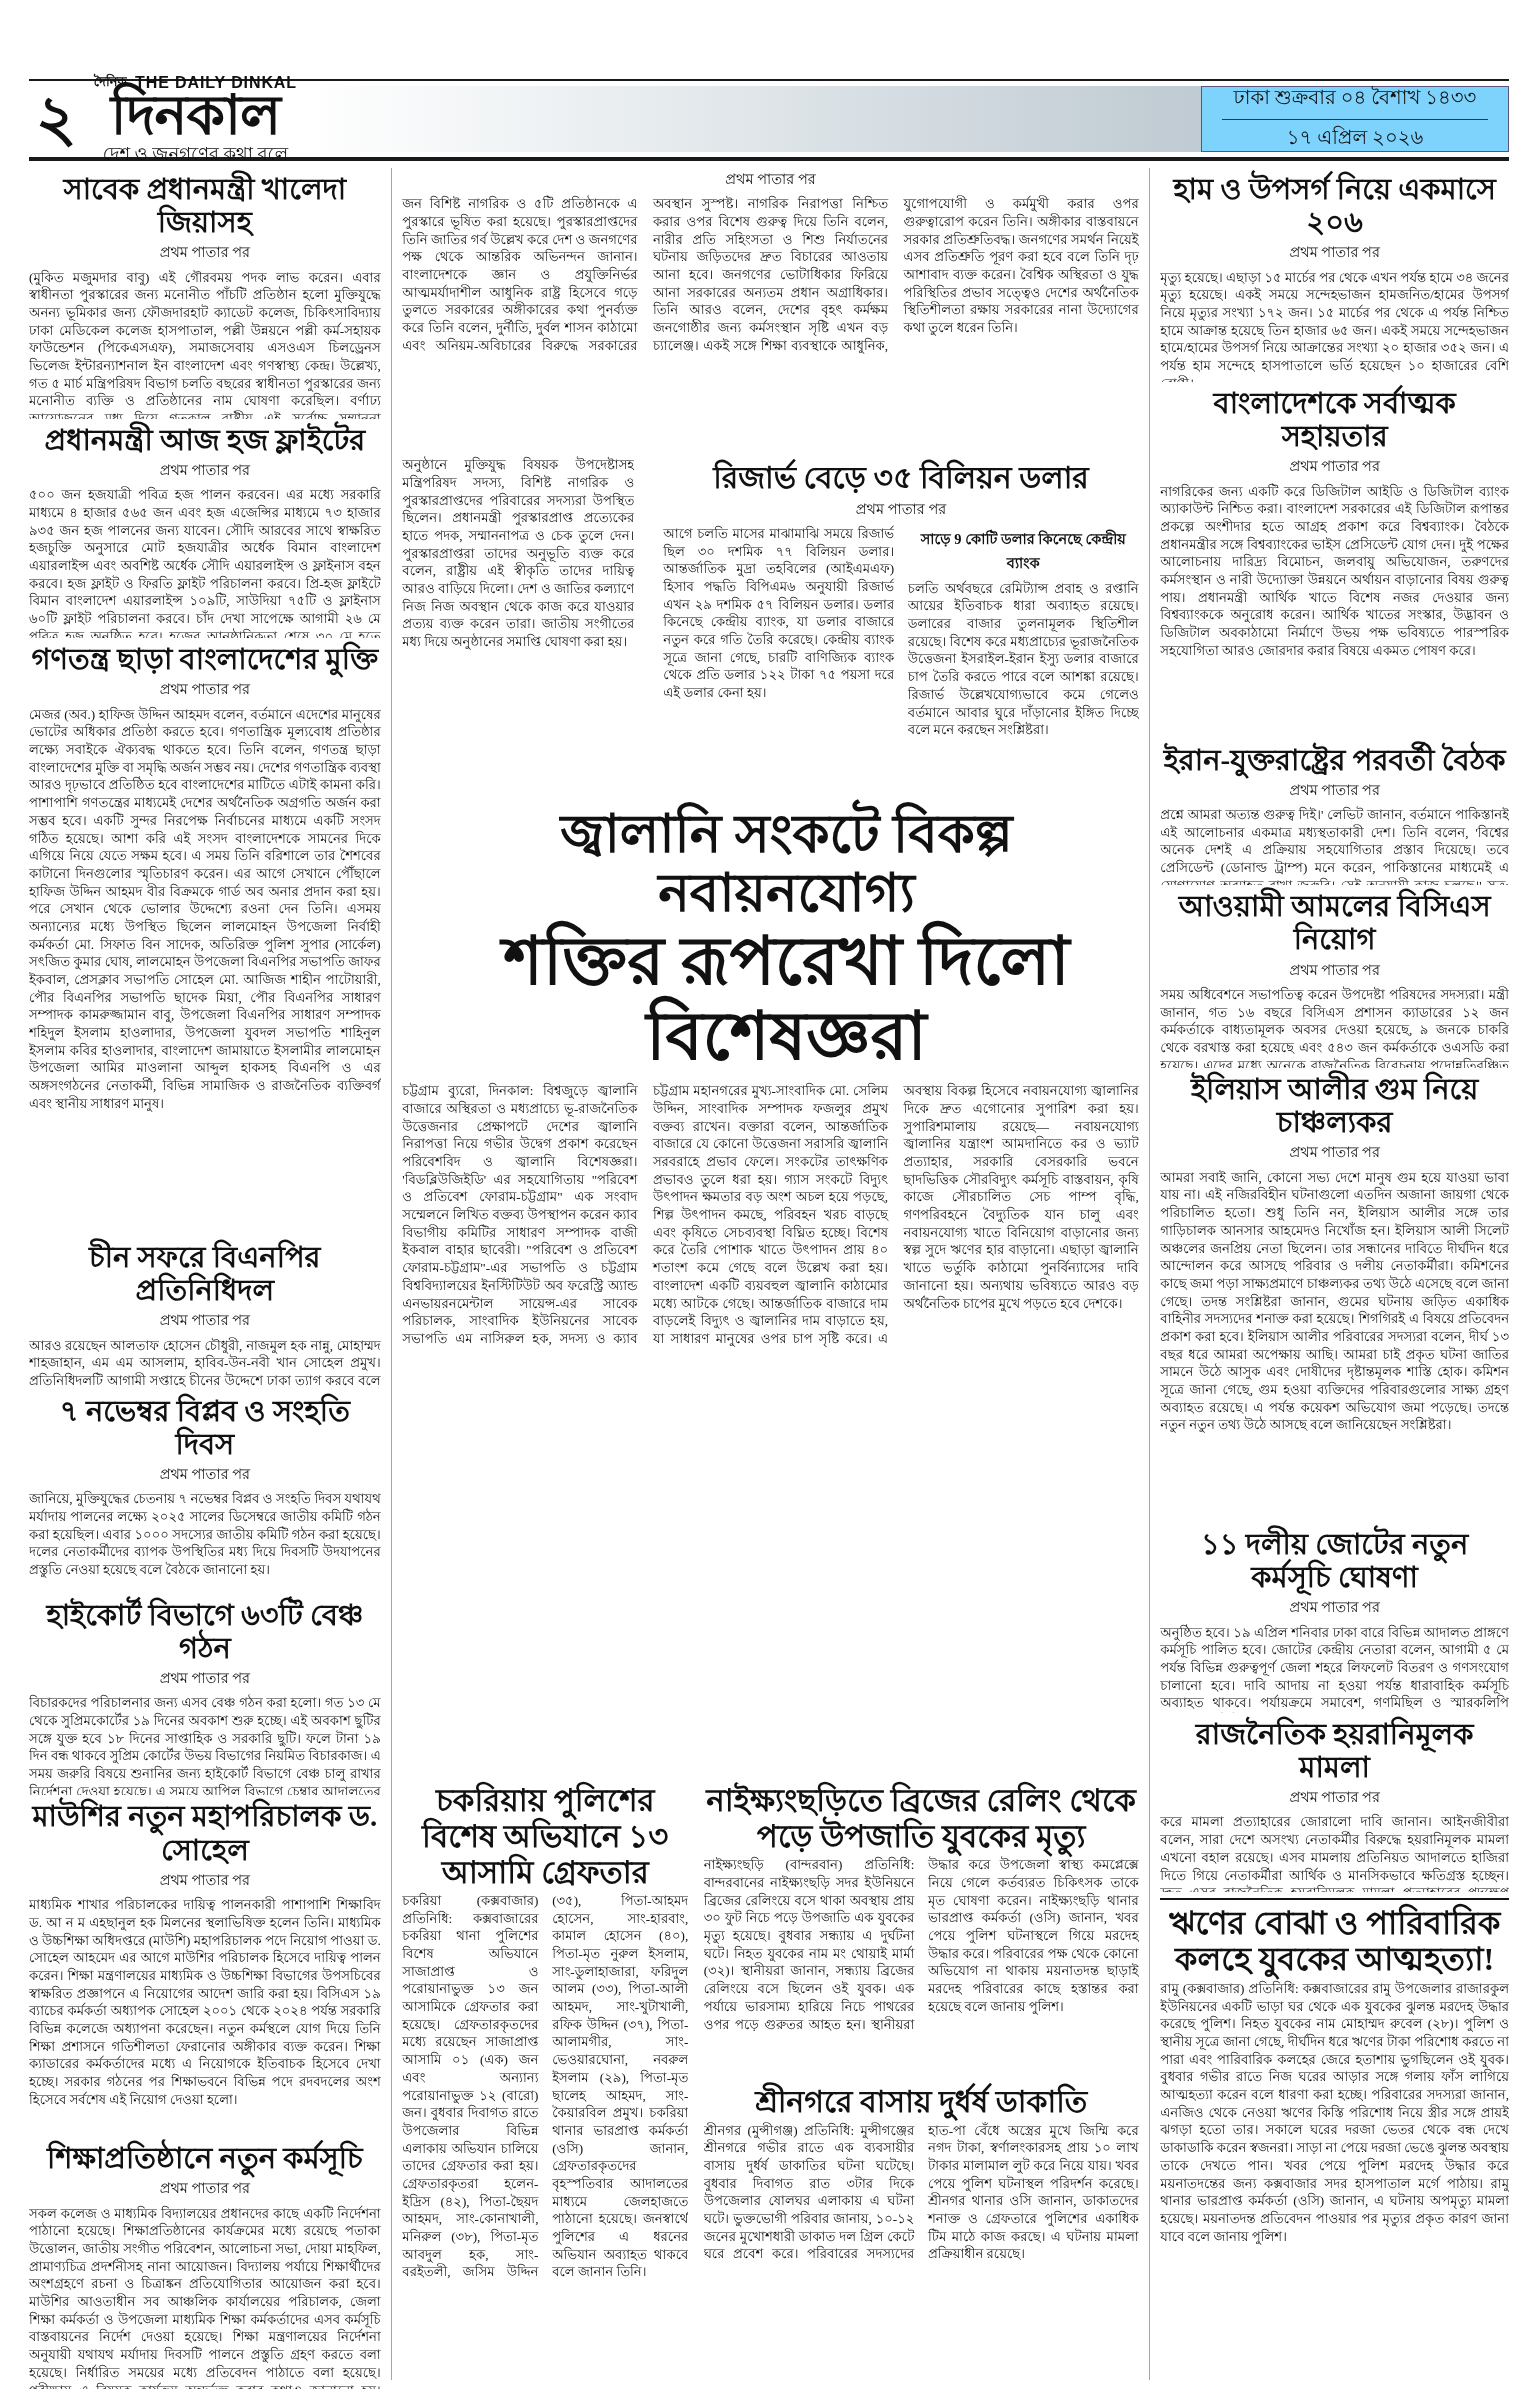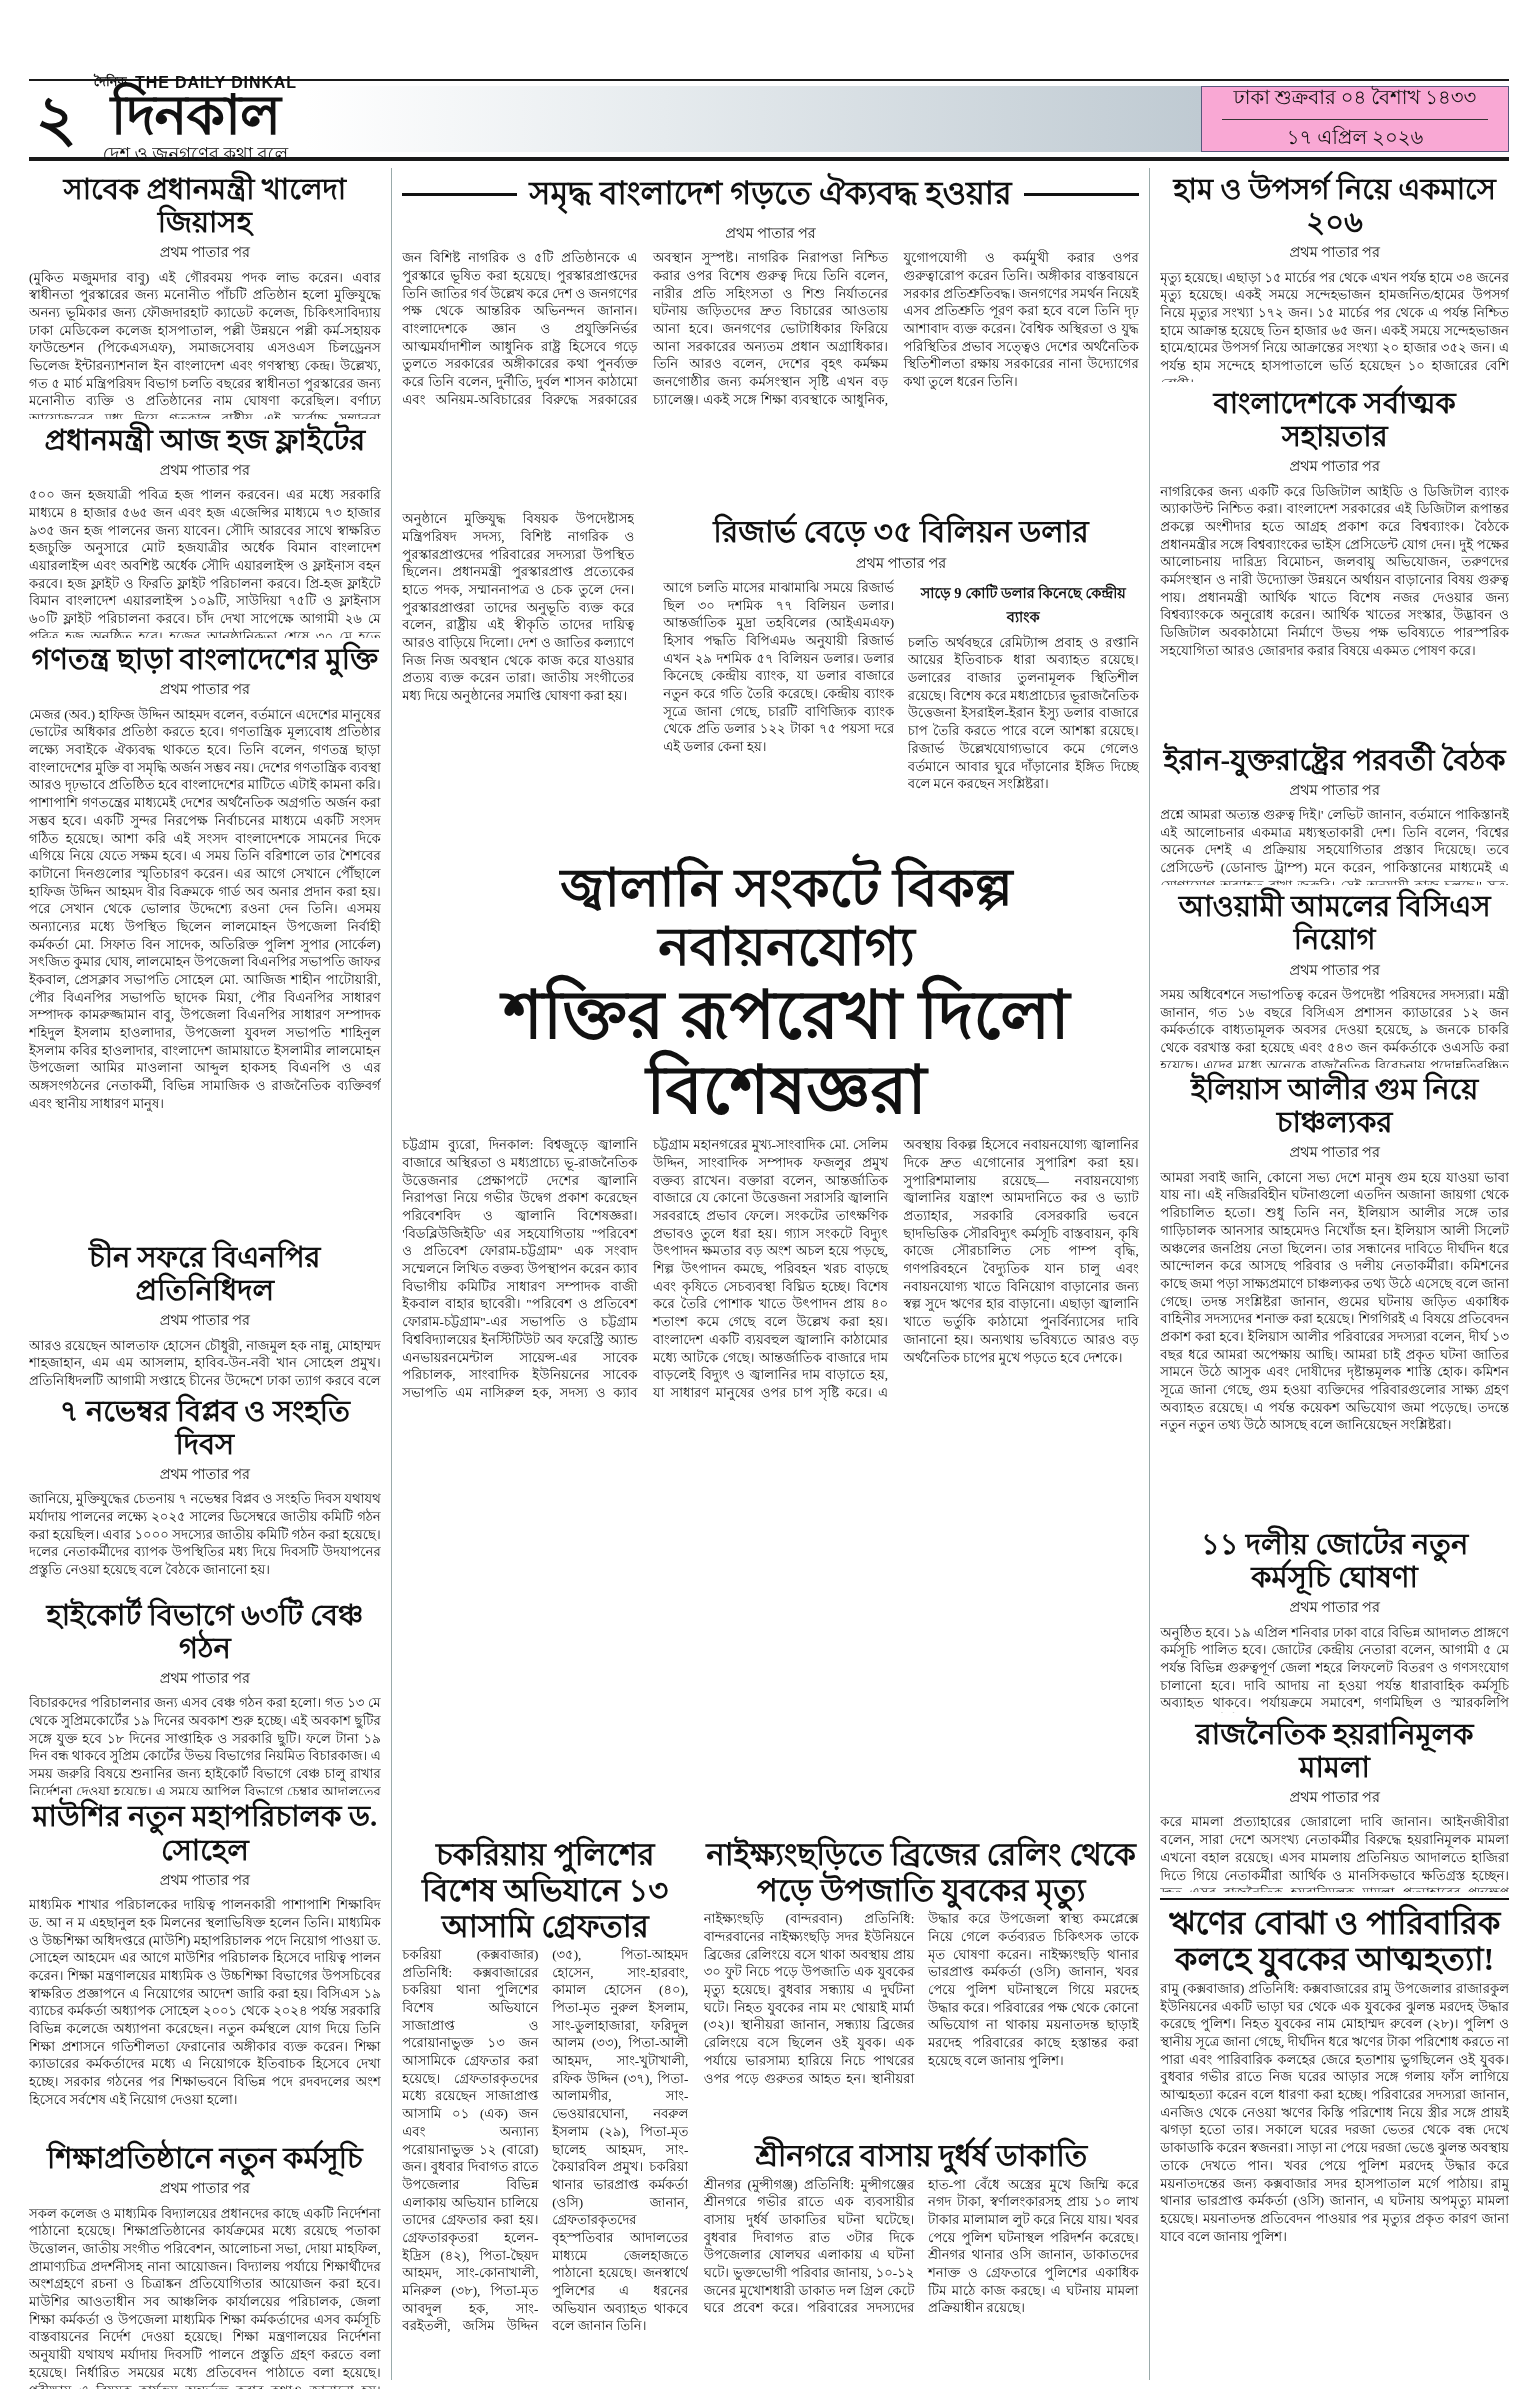--- a/index.html
+++ b/index.html
@@ -23,21 +23,21 @@
   .mast-left{ display:flex; align-items:center; gap:12px; padding:1.7px 8.5px 1.7px 1.7px; background:#fff; flex:0 0 auto;}
   .pagenum{ font-size:63px; font-weight:bold; line-height:1; padding:0 5.1px; }
   .logo-block{ display:flex; flex-direction:column; align-items:center; line-height:1; }
   .logo-top{ display:flex; align-items:flex-start; gap:8.5px; }
   .logo-dainik{ font-size:13px; font-weight:bold; }
   .logo-en{ font-size:16px; font-weight:bold; letter-spacing:0.9px; font-family:"Liberation Sans",sans-serif; }
   .logo-main{ font-size:55px; font-weight:900; letter-spacing:-0.9px; margin-top:-3.4px; }
   .logo-tag{ font-size:18px; margin-top:1.7px; }
   .mast-bar{ flex:1 1 auto; margin:5.1px 0; background:linear-gradient(90deg,#ffffff 0%,#e6ebee 40%,#bfcad2 100%); }
   .date-box{
-    flex:0 0 308px; margin:5.1px 0; border:1.7px solid #56567c; background:#f9a8d4;
+    flex:0 0 308px; margin:5.1px 0; border:1.7px solid #56567c; background:#7dd3fc;
     display:flex; flex-direction:column; justify-content:center; align-items:center;
     font-size:19.7px; gap:3.4px;
   }
   .date-box .d1{ border-bottom:0.9px solid #333; padding:0 12px 3.4px; }
 
   
   .columns{ display:flex; gap:0; margin-top:6.8px; height:2212px; }
   .col-left { flex:0 0 362px; padding-right:10.3px; }
   .col-mid  { flex:1 1 auto; padding:0 10.3px; border-left:0.9px solid #9aa; border-right:0.9px solid #9aa; }
   .col-right{ flex:0 0 359px; padding-left:10.3px; }
@@ -142,25 +142,20 @@
       <article>
         <h2 class="headline">শিক্ষাপ্রতিষ্ঠানে নতুন কর্মসূচি</h2>
         <div class="kicker">প্রথম পাতার পর</div>
         <div class="body" style="height:340px">সকল কলেজ ও মাধ্যমিক বিদ্যালয়ের প্রধানদের কাছে একটি নির্দেশনা পাঠানো হয়েছে। শিক্ষাপ্রতিষ্ঠানের কার্যক্রমের মধ্যে রয়েছে পতাকা উত্তোলন, জাতীয় সংগীত পরিবেশন, আলোচনা সভা, দোয়া মাহফিল, প্রামাণ্যচিত্র প্রদর্শনীসহ নানা আয়োজন। বিদ্যালয় পর্যায়ে শিক্ষার্থীদের অংশগ্রহণে রচনা ও চিত্রাঙ্কন প্রতিযোগিতার আয়োজন করা হবে। মাউশির আওতাধীন সব আঞ্চলিক কার্যালয়ের পরিচালক, জেলা শিক্ষা কর্মকর্তা ও উপজেলা মাধ্যমিক শিক্ষা কর্মকর্তাদের এসব কর্মসূচি বাস্তবায়নের নির্দেশ দেওয়া হয়েছে। শিক্ষা মন্ত্রণালয়ের নির্দেশনা অনুযায়ী যথাযথ মর্যাদায় দিবসটি পালনে প্রস্তুতি গ্রহণ করতে বলা হয়েছে। নির্ধারিত সময়ের মধ্যে প্রতিবেদন পাঠাতে বলা হয়েছে। পরীক্ষায় এ বিষয়ক কার্যক্রম অন্তর্ভুক্ত করার কথাও জানানো হয়। মোটিভেশনাল কার্যক্রম গ্রহণ করার জন্য বিশ্ববিদ্যালয়গুলোর প্রতি আহ্বান জানানো হয়েছে।</div>
       </article>
     </section>
 
     <section class="col-mid">
 
       <article>
-        <div class="flanked">
-          <span class="hrule"></span>
-          <span class="ht">সমৃদ্ধ বাংলাদেশ গড়তে ঐক্যবদ্ধ হওয়ার</span>
-          <span class="hrule"></span>
-        </div>
         <div class="kicker">প্রথম পাতার পর</div>
         <div class="body cols3" style="height:256px">জন বিশিষ্ট নাগরিক ও ৫টি প্রতিষ্ঠানকে এ পুরস্কারে ভূষিত করা হয়েছে। পুরস্কারপ্রাপ্তদের তিনি জাতির গর্ব উল্লেখ করে দেশ ও জনগণের পক্ষ থেকে আন্তরিক অভিনন্দন জানান। বাংলাদেশকে জ্ঞান ও প্রযুক্তিনির্ভর আত্মমর্যাদাশীল আধুনিক রাষ্ট্র হিসেবে গড়ে তুলতে সরকারের অঙ্গীকারের কথা পুনর্ব্যক্ত করে তিনি বলেন, দুর্নীতি, দুর্বল শাসন কাঠামো এবং অনিয়ম-অবিচারের বিরুদ্ধে সরকারের অবস্থান সুস্পষ্ট। নাগরিক নিরাপত্তা নিশ্চিত করার ওপর বিশেষ গুরুত্ব দিয়ে তিনি বলেন, নারীর প্রতি সহিংসতা ও শিশু নির্যাতনের ঘটনায় জড়িতদের দ্রুত বিচারের আওতায় আনা হবে। জনগণের ভোটাধিকার ফিরিয়ে আনা সরকারের অন্যতম প্রধান অগ্রাধিকার। তিনি আরও বলেন, দেশের বৃহৎ কর্মক্ষম জনগোষ্ঠীর জন্য কর্মসংস্থান সৃষ্টি এখন বড় চ্যালেঞ্জ। একই সঙ্গে শিক্ষা ব্যবস্থাকে আধুনিক, যুগোপযোগী ও কর্মমুখী করার ওপর গুরুত্বারোপ করেন তিনি। অঙ্গীকার বাস্তবায়নে সরকার প্রতিশ্রুতিবদ্ধ। জনগণের সমর্থন নিয়েই এসব প্রতিশ্রুতি পূরণ করা হবে বলে তিনি দৃঢ় আশাবাদ ব্যক্ত করেন। বৈশ্বিক অস্থিরতা ও যুদ্ধ পরিস্থিতির প্রভাব সত্ত্বেও দেশের অর্থনৈতিক স্থিতিশীলতা রক্ষায় সরকারের নানা উদ্যোগের কথা তুলে ধরেন তিনি।</div>
       </article>
 
       <div class="mid-rowB">
         <div class="m1cont body" style="height:335px">অনুষ্ঠানে মুক্তিযুদ্ধ বিষয়ক উপদেষ্টাসহ মন্ত্রিপরিষদ সদস্য, বিশিষ্ট নাগরিক ও পুরস্কারপ্রাপ্তদের পরিবারের সদস্যরা উপস্থিত ছিলেন। প্রধানমন্ত্রী পুরস্কারপ্রাপ্ত প্রত্যেকের হাতে পদক, সম্মাননাপত্র ও চেক তুলে দেন। পুরস্কারপ্রাপ্তরা তাদের অনুভূতি ব্যক্ত করে বলেন, রাষ্ট্রীয় এই স্বীকৃতি তাদের দায়িত্ব আরও বাড়িয়ে দিলো। দেশ ও জাতির কল্যাণে নিজ নিজ অবস্থান থেকে কাজ করে যাওয়ার প্রত্যয় ব্যক্ত করেন তারা। জাতীয় সংগীতের মধ্য দিয়ে অনুষ্ঠানের সমাপ্তি ঘোষণা করা হয়।</div>
         <article class="m2">
           <h2 class="headline hmid">রিজার্ভ বেড়ে ৩৫ বিলিয়ন ডলার</h2>
           <div class="kicker">প্রথম পাতার পর</div>
           <div class="cols2" style="height:265px;overflow:hidden">

